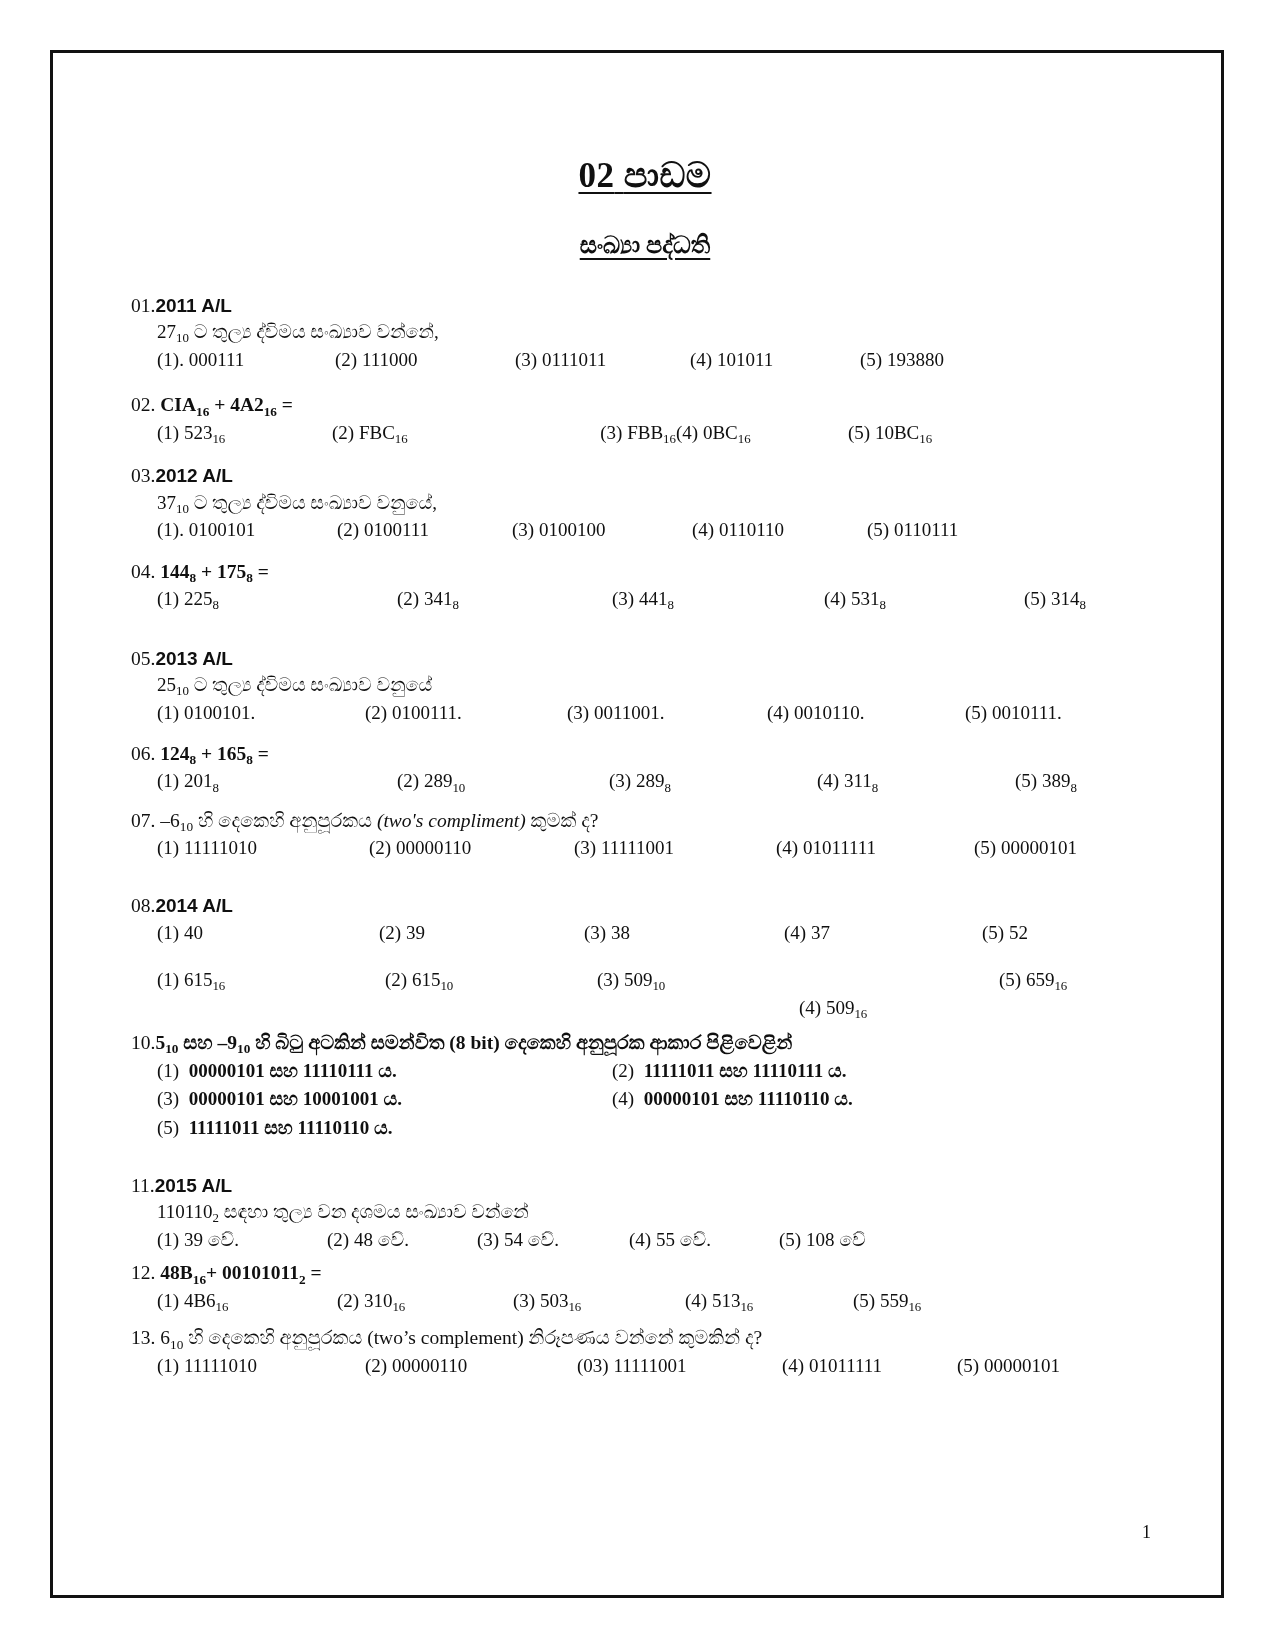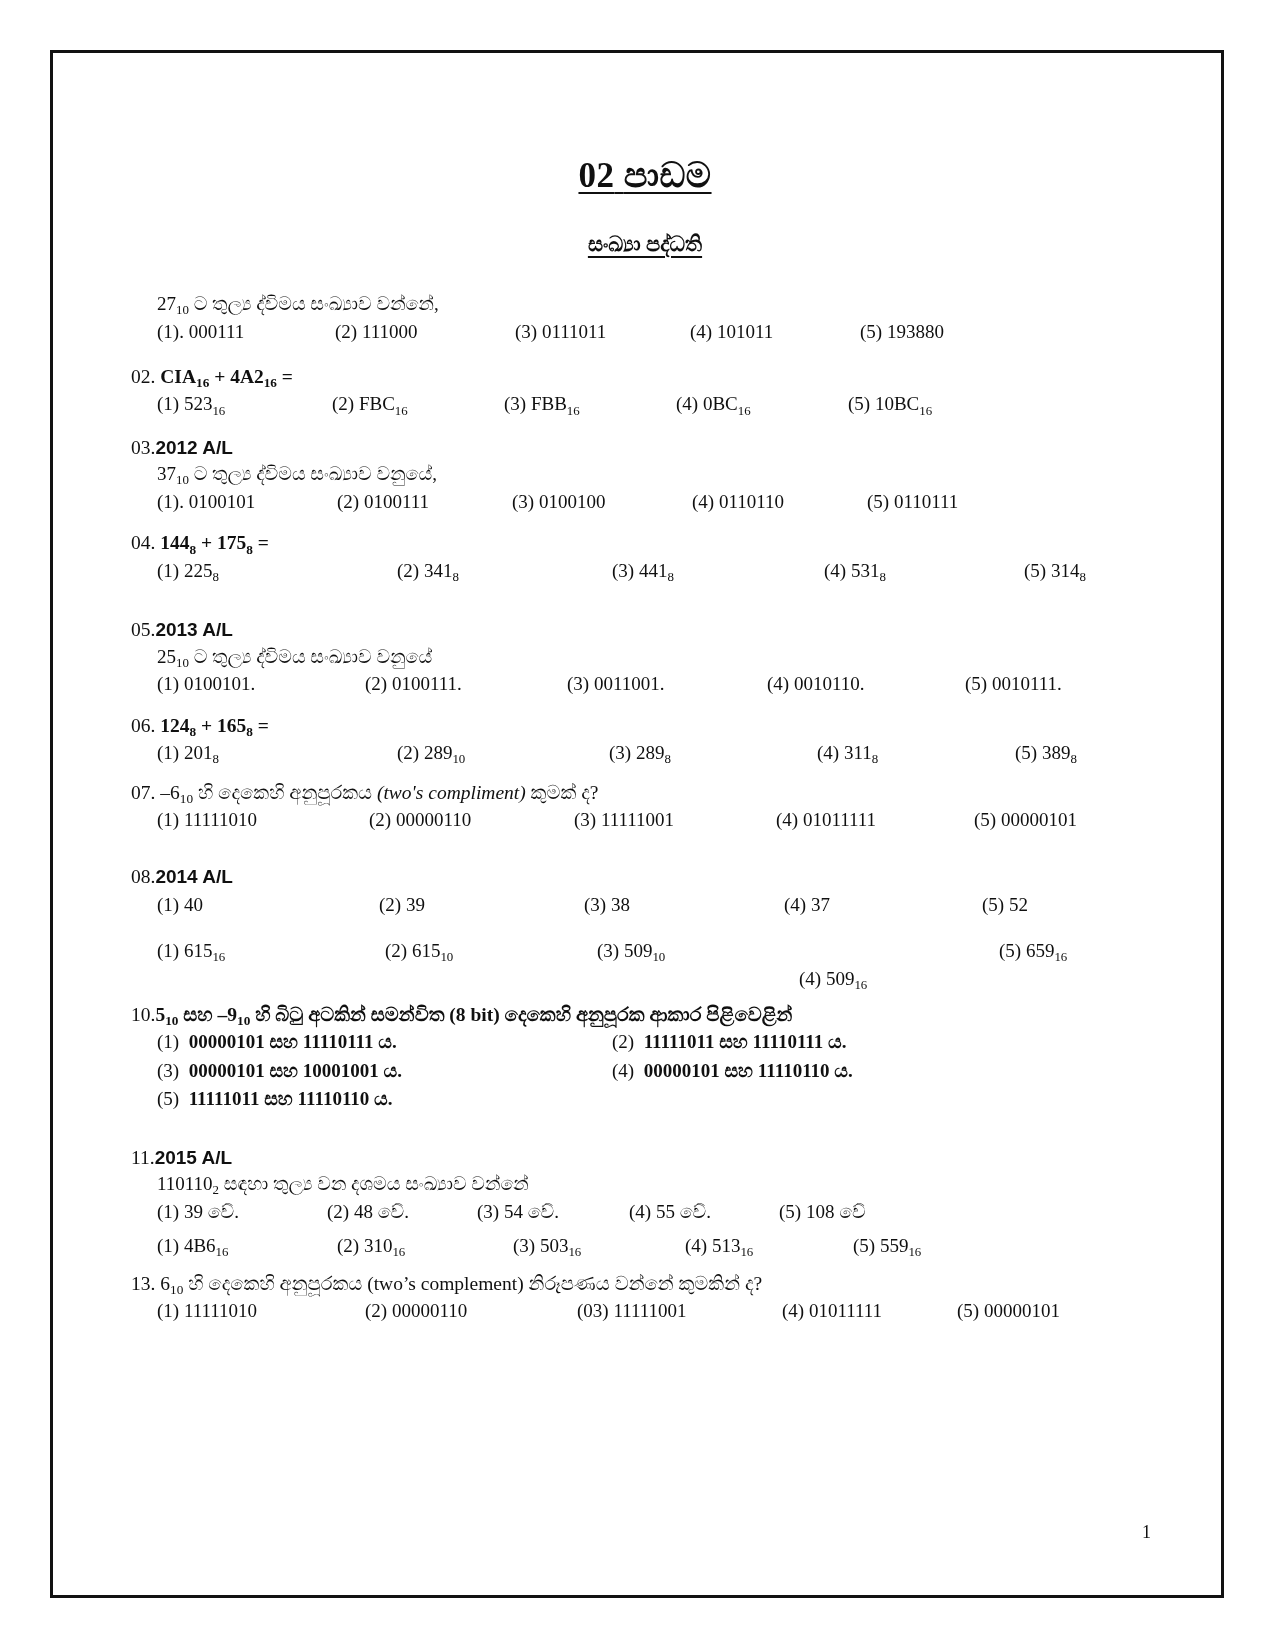--- a/index.html
+++ b/index.html
@@ -43,21 +43,21 @@
     margin: 48px 0 0 0;
     letter-spacing: 0.5px;
   }
   .doc-title .u {
     text-decoration: underline;
     text-underline-offset: 5px;
     text-decoration-thickness: 2px;
   }
   .doc-subtitle {
     text-align: center;
-    font-size: 21px;
+    font-size: 24px;
     font-weight: bold;
     margin: 36px 0 0 0;
   }
   .doc-subtitle .u {
     text-decoration: underline;
     text-underline-offset: 5px;
     text-decoration-thickness: 2px;
   }
 
   
@@ -135,36 +135,37 @@
       <span class="u"><span>02</span>
       <span>පාඩම</span></span>
     </div>
 
     <div class="doc-subtitle">
       <span class="u">සංඛ්‍යා පද්ධති</span>
     </div>
 
     <div class="qlist" id="questions">
         <div class="qblock">
+          <div class="qhead"><span>01.</span><span class="alyear">2011 A/L</span></div>
           <div class="qstem">27<sub>10</sub> ට තුල්‍ය ද්විමය සංඛ්‍යාව වන්නේ,</div>
           <div class="opts">
             <span class="opt" style="width: 178px;"><span>(1).</span> <span>000111</span></span>
             <span class="opt" style="width: 180px;"><span>(2)</span> <span>111000</span></span>
             <span class="opt" style="width: 175px;"><span>(3)</span> <span>0111011</span></span>
             <span class="opt" style="width: 170px;"><span>(4)</span> <span>101011</span></span>
             <span class="opt" style="width: auto;"><span>(5)</span> <span>193880</span></span>
           </div>
         </div>
         <div style="height: 14px;"></div>
         <div class="qblock">
           <div class="qhead"><span>02.</span><span class="expr"> CIA<sub>16</sub> + 4A2<sub>16</sub> =</span></div>
           <div class="opts">
             <span class="opt" style="width: 175px;"><span>(1)</span> <span>523<sub>16</sub></span></span>
             <span class="opt" style="width: 172px;"><span>(2)</span> <span>FBC<sub>16</sub></span></span>
-            <span class="opt" style="width: 172px;"><span>(3)</span> <span>FBB<sub>16</sub></span></span>
+            <span class="opt" style="width: 172px; text-align: right;"><span>(3)</span> <span>FBB<sub>16</sub></span></span>
             <span class="opt" style="width: 172px;"><span>(4)</span> <span>0BC<sub>16</sub></span></span>
             <span class="opt" style="width: auto;"><span>(5)</span> <span>10BC<sub>16</sub></span></span>
           </div>
         </div>
         <div style="height: 12px;"></div>
         <div class="qblock">
           <div class="qhead"><span>03.</span><span class="alyear">2012 A/L</span></div>
           <div class="qstem">37<sub>10</sub> ට තුල්‍ය ද්විමය සංඛ්‍යාව වනුයේ,</div>
           <div class="opts">
             <span class="opt" style="width: 180px;"><span>(1).</span> <span>0100101</span></span>
@@ -264,20 +265,21 @@
           <div class="opts">
             <span class="opt" style="width: 170px;"><span>(1)</span> <span>39 වේ.</span></span>
             <span class="opt" style="width: 150px;"><span>(2)</span> <span>48 වේ.</span></span>
             <span class="opt" style="width: 152px;"><span>(3)</span> <span>54 වේ.</span></span>
             <span class="opt" style="width: 150px;"><span>(4)</span> <span>55 වේ.</span></span>
             <span class="opt" style="width: auto;"><span>(5)</span> <span>108 වේ</span></span>
           </div>
         </div>
         <div style="height: 2px;"></div>
         <div class="qblock">
+          <div class="qhead"><span>12.</span><span class="expr"> 48B<sub>16</sub>+ 00101011<sub>2</sub> =</span></div>
           <div class="opts">
             <span class="opt" style="width: 180px;"><span>(1)</span> <span>4B6<sub>16</sub></span></span>
             <span class="opt" style="width: 176px;"><span>(2)</span> <span>310<sub>16</sub></span></span>
             <span class="opt" style="width: 172px;"><span>(3)</span> <span>503<sub>16</sub></span></span>
             <span class="opt" style="width: 168px;"><span>(4)</span> <span>513<sub>16</sub></span></span>
             <span class="opt" style="width: auto;"><span>(5)</span> <span>559<sub>16</sub></span></span>
           </div>
         </div>
         <div style="height: 6px;"></div>
         <div class="qblock">

